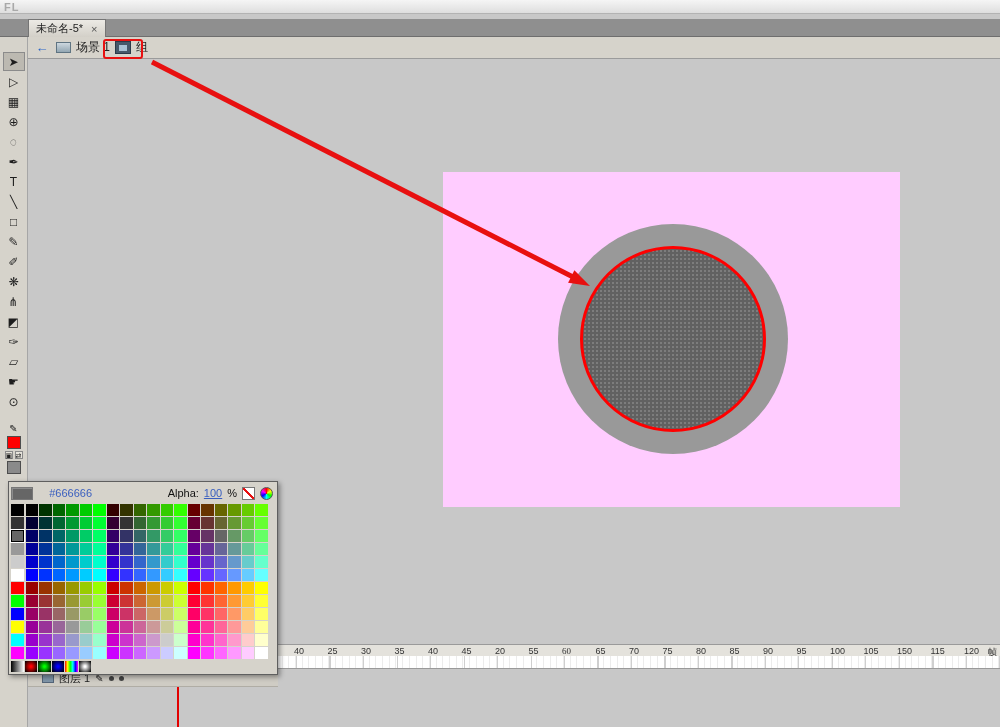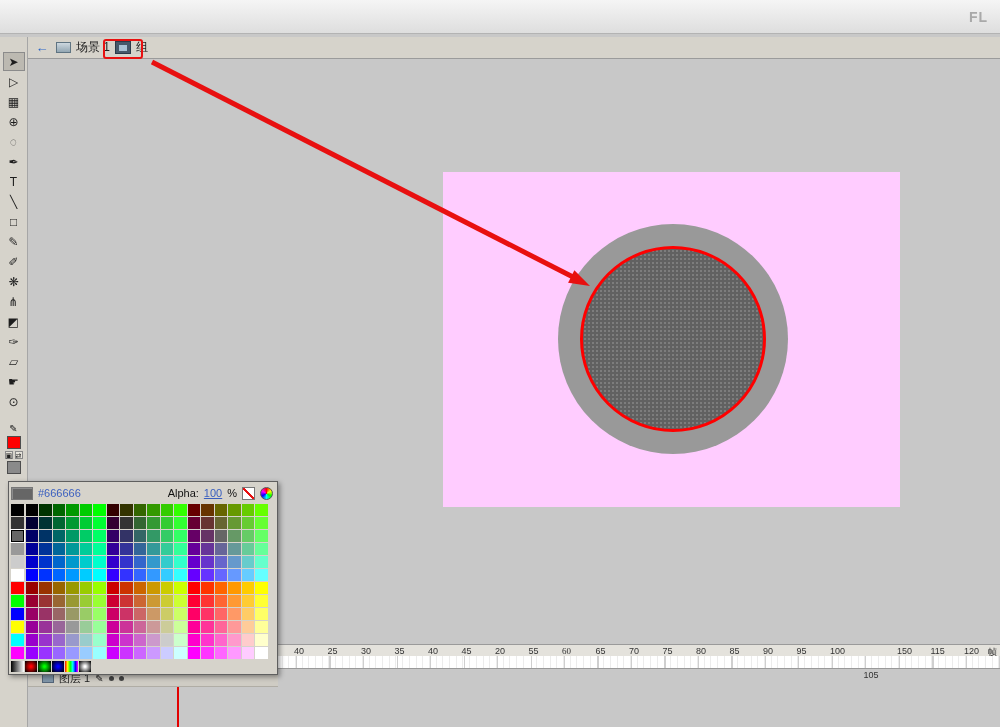--- a/index.html
+++ b/index.html
@@ -1,23 +1,23 @@
 <!DOCTYPE html>
 <html><head>
 <meta charset="utf-8">
 <style>
   * { margin:0; padding:0; box-sizing:border-box; }
   html,body { width:1000px; height:727px; }
   body { font-family:"Liberation Sans","DejaVu Sans",sans-serif; overflow:hidden; }
   .app { position:relative; width:1000px; height:727px; background:#c8c8c8; overflow:hidden; }
 
   
-  .menu-bar { position:absolute; top:0; left:0; width:1000px; height:34px;
+  .menu-bar { position:absolute; top:0; left:0; width:1000px; height:14px;
     background:linear-gradient(#f5f5f5,#dedede); border-bottom:1px solid #b3b3b3;
-    display:flex; align-items:center; font-size:14px; color:#1a1a1a; z-index:90;justify-content:flex-end; }
+    display:flex; align-items:center; font-size:11px; color:#1a1a1a; z-index:90; }
   .logo { color:#a9a9a9; font-weight:bold; padding:0 12px 0 4px; letter-spacing:1px; }
   .menu-item { padding:0 8px; line-height:18px; white-space:nowrap; }
 
   
   .tab-strip { position:absolute; top:19px; left:0; width:1000px; height:18px;
     background:#8f8f8f; border-bottom:1px solid #6e6e6e; display:flex; z-index:90; }
   .tab { margin-left:28px; height:18px; background:linear-gradient(#eceae5,#d3d0c8);
     border:1px solid #757575; border-bottom:none; display:flex; align-items:center;
     gap:8px; padding:0 7px; font-size:11px; color:#222; }
   .tab-close { color:#555; font-size:11px; line-height:10px; }
@@ -59,21 +59,21 @@
 
   
   .annotation-text { position:absolute; left:138px; top:402px; font-size:18px;
     letter-spacing:1.5px; z-index:65; white-space:nowrap; }
   .red-box { position:absolute; left:103px; top:39px; width:40px; height:20px;
     border:2px solid #ee1111; border-radius:3px; z-index:75; }
   .arrow-overlay { position:absolute; left:0; top:0; z-index:70; pointer-events:none; }
 
   
   .palette { position:absolute; left:8px; top:481px; width:270px; background:#d6d3cb;
-    border:1px solid #5f5f5f; box-shadow:2px 2px 5px rgba(0,0,0,.4); z-index:80; padding:2px; }
+    border:1px solid #5f5f5f; box-shadow:2px 2px 5px rgba(0,0,0,.4); z-index:80; padding:2px;text-align:right; }
   .palette-header { display:flex; align-items:center; height:16px; gap:5px; font-size:11px;
     color:#111; margin:1px 0 3px 0; }
   .cur-swatch { width:22px; height:13px; border:1px solid #777;
     box-shadow:inset 1px 1px 0 #8c8c8c; }
   .hex-text { color:#3a5fbf; width:54px; }
   .alpha-label { margin-left:auto; }
   .alpha-val { color:#3a5fbf; text-decoration:underline; }
   .nocolor { width:13px; height:13px; border:1px solid #777;
     background:linear-gradient(to top right,#fff 44%,#e81010 44%,#e81010 56%,#fff 56%); }
   .wheel { width:13px; height:13px; border-radius:50%; border:1px solid #555;
@@ -108,20 +108,26 @@
 </style>
 </head>
 <body>
 
 <div class="app">
 
   <div class="menu-bar">
     <span class="logo">FL</span>
   </div>
 
+  <div class="tab-strip">
+    <div class="tab">
+      <span>未命名-5*</span>
+      <span class="tab-close">×</span>
+    </div>
+  </div>
 
   <div class="toolbar">
     <div>
         <div class="tool active">
           <span>➤</span>
         </div>
         <div class="tool">
           <span>▷</span>
         </div>
         <div class="tool">
@@ -470,21 +476,21 @@
       <span class="ruler-num" style="left: 500.5px;">55</span>
       <span class="ruler-num" style="left: 534px; font-family: Liberation Serif, serif;">60</span>
       <span class="ruler-num" style="left: 567.5px;">65</span>
       <span class="ruler-num" style="left: 601px;">70</span>
       <span class="ruler-num" style="left: 634.5px;">75</span>
       <span class="ruler-num" style="left: 668px;">80</span>
       <span class="ruler-num" style="left: 701.5px;">85</span>
       <span class="ruler-num" style="left: 735px;">90</span>
       <span class="ruler-num" style="left: 768.5px;">95</span>
       <span class="ruler-num" style="left: 802px;">100</span>
-      <span class="ruler-num" style="left: 835.5px; margin-top: 24px;">105</span>
+      <span class="ruler-num" style="left: 835.5px;">105</span>
       <span class="ruler-num" style="left: 869px;">150</span>
       <span class="ruler-num" style="left: 902.5px;">115</span>
       <span class="ruler-num" style="left: 936px;">120</span>
     </div>
   <div class="frame-strip"></div>
   <div class="layer-row">
     <span class="layer-doc"></span>
     <span>图层 1</span>
     <span class="layer-pencil">✎</span>
     <span class="layer-dot"></span>

